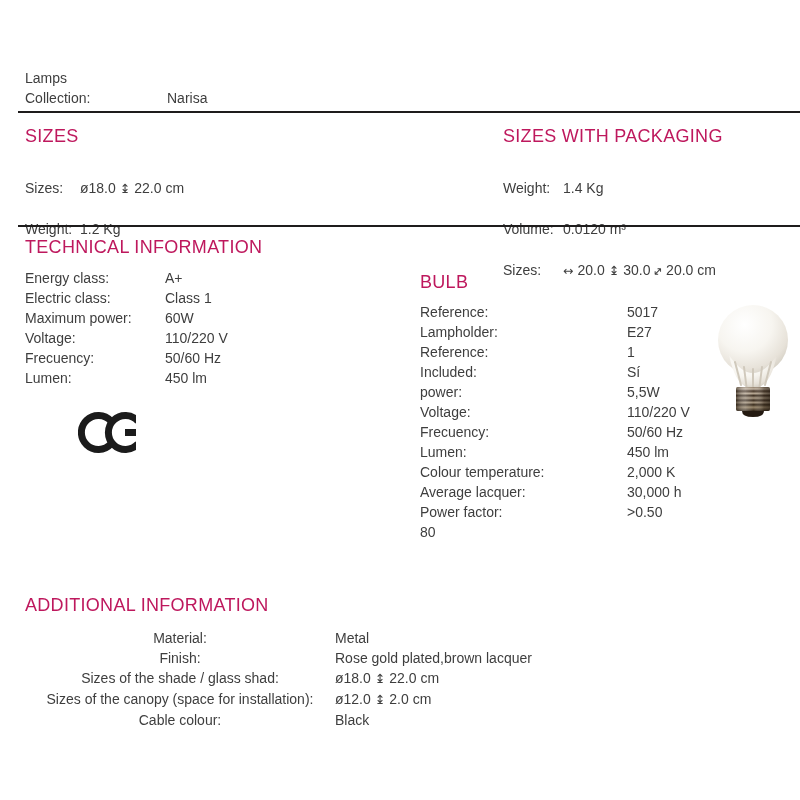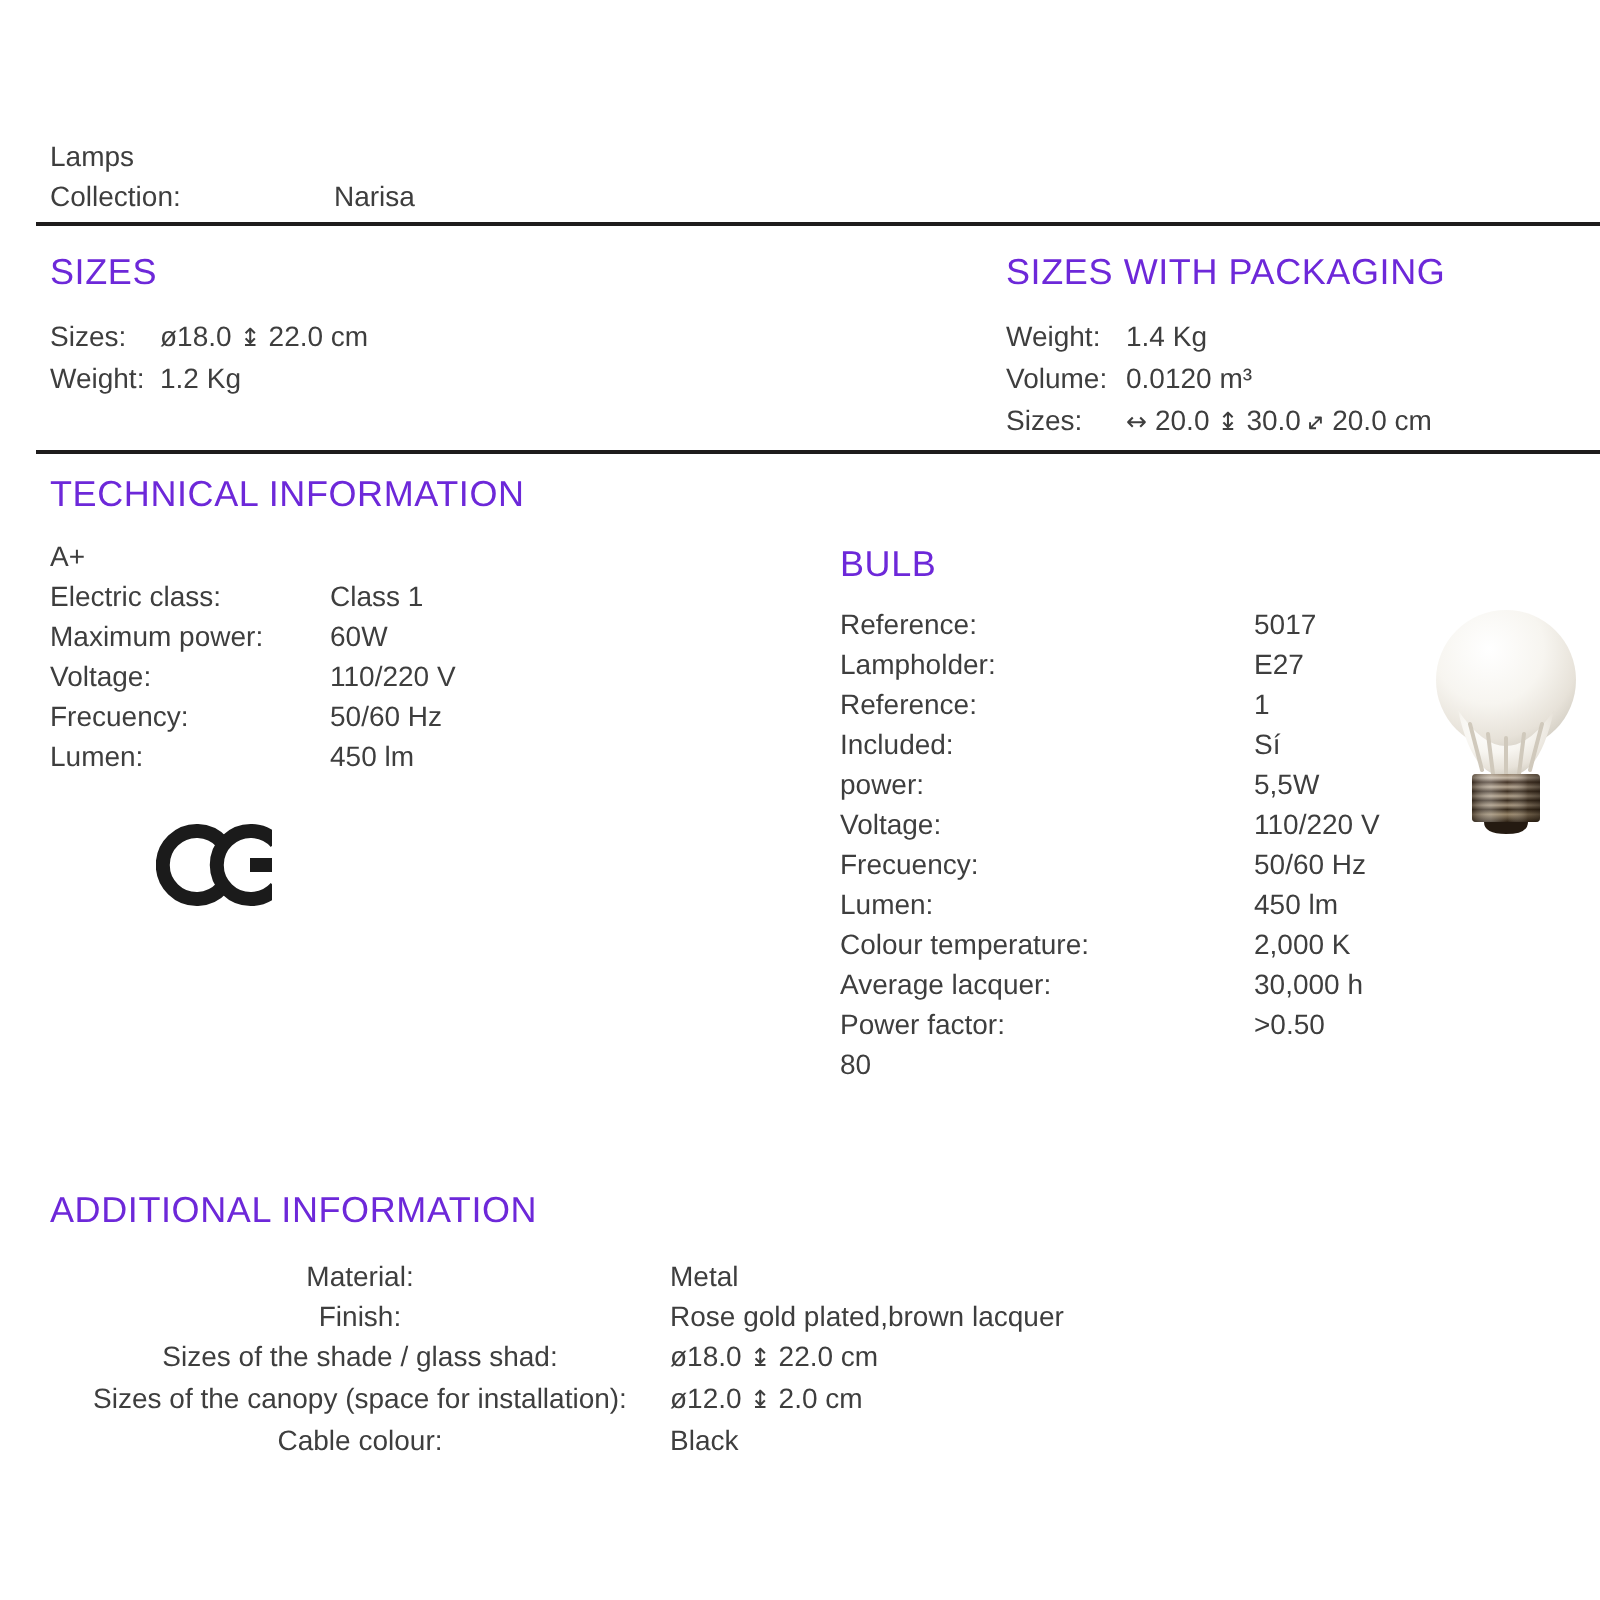--- a/index.html
+++ b/index.html
@@ -9,26 +9,26 @@
     color:#3e3e3e;
   }
   .abs { position:absolute; }
 
   .divider {
     position:absolute; left:18px; right:0; height:2px;
     background:#1e1c1c;
   }
 
   h2.sec-title {
-    margin:0; font-size:18px; font-weight:400; color:#6d28d9;
+    margin:0; font-size:18px; font-weight:400; color:#be185d;
     letter-spacing:0.3px; line-height:20px; white-space:nowrap;
   }
 
   .row { display:flex; line-height:20px; font-size:14px; white-space:nowrap; }
-  .rows-lh21 .row { line-height:21px; }
+  .rows-lh21 .row { line-height:21px;margin-top:20px; }
   .row .lbl { flex:0 0 auto; }
   .row .val { flex:0 0 auto; }
 
   .meta-block .lbl   { width:142px; }
   .sizes-block .lbl  { width:55px; }
   .pack-block .lbl   { width:60px; }
   .tech-block .lbl   { width:140px; }
   .bulb-block .lbl   { width:207px; }
   .add-block .lbl    { width:310px; }
 
@@ -87,20 +87,21 @@
       <span class="ar" style="margin-left:0;">↔</span><span>20.0</span><span class="ar">↨</span><span>30.0</span><span class="ar ar-diag">↔</span><span>20.0 cm</span>
     </span>
   </div>
 </div>
 
 <div class="divider" style="top:225px;"></div>
 
 <h2 class="sec-title abs" style="left:25px; top:237px;">TECHNICAL INFORMATION</h2>
 <div class="abs tech-block" style="left:25px; top:268px;">
   <div class="row">
+    <span class="lbl">Energy class:</span>
     <span class="val">A+</span>
   </div>
   <div class="row">
     <span class="lbl">Electric class:</span>
     <span class="val">Class 1</span>
   </div>
   <div class="row">
     <span class="lbl">Maximum power:</span>
     <span class="val">60W</span>
   </div>

